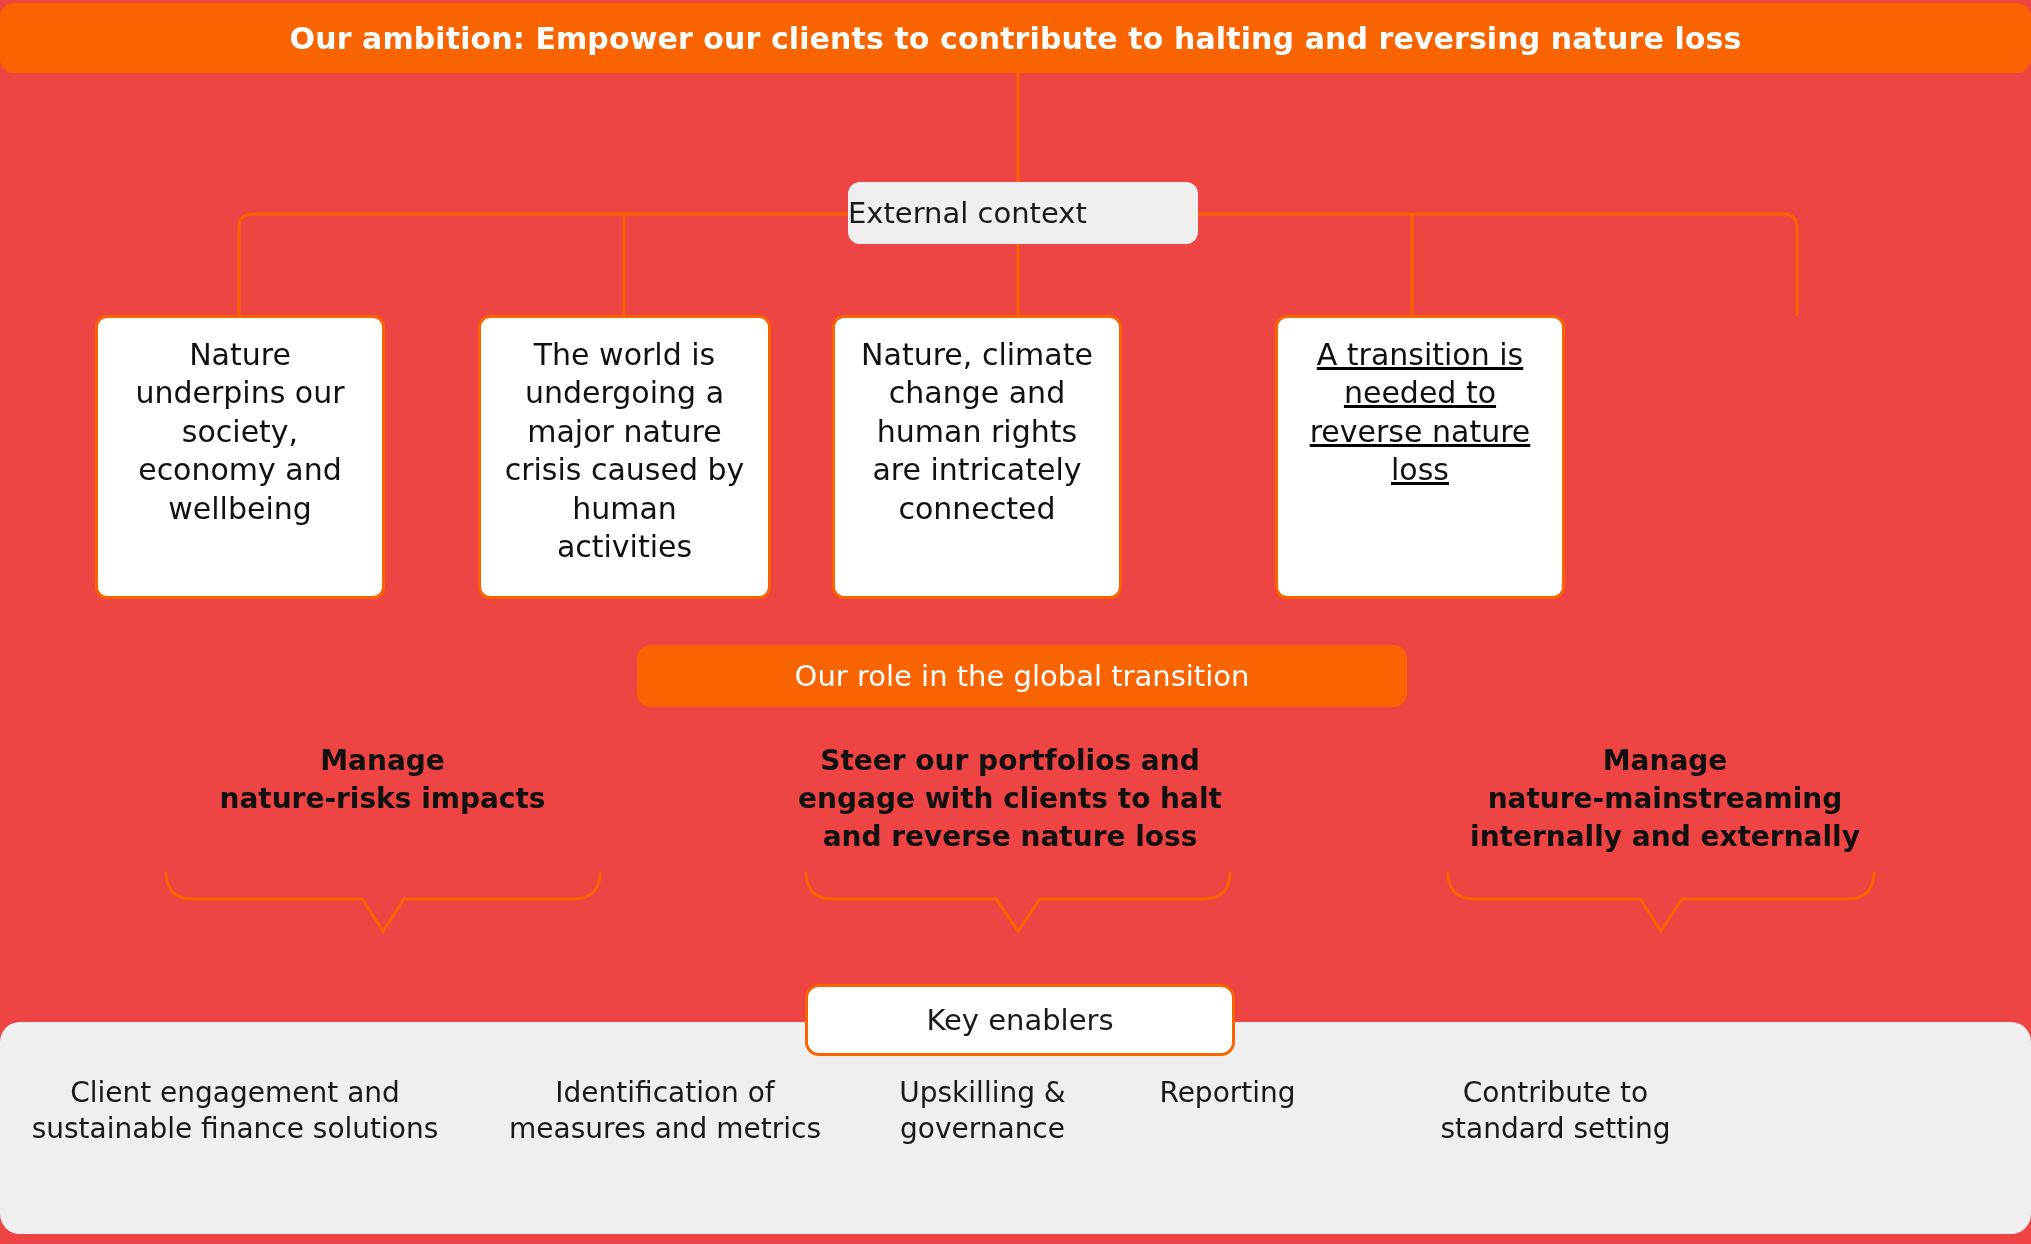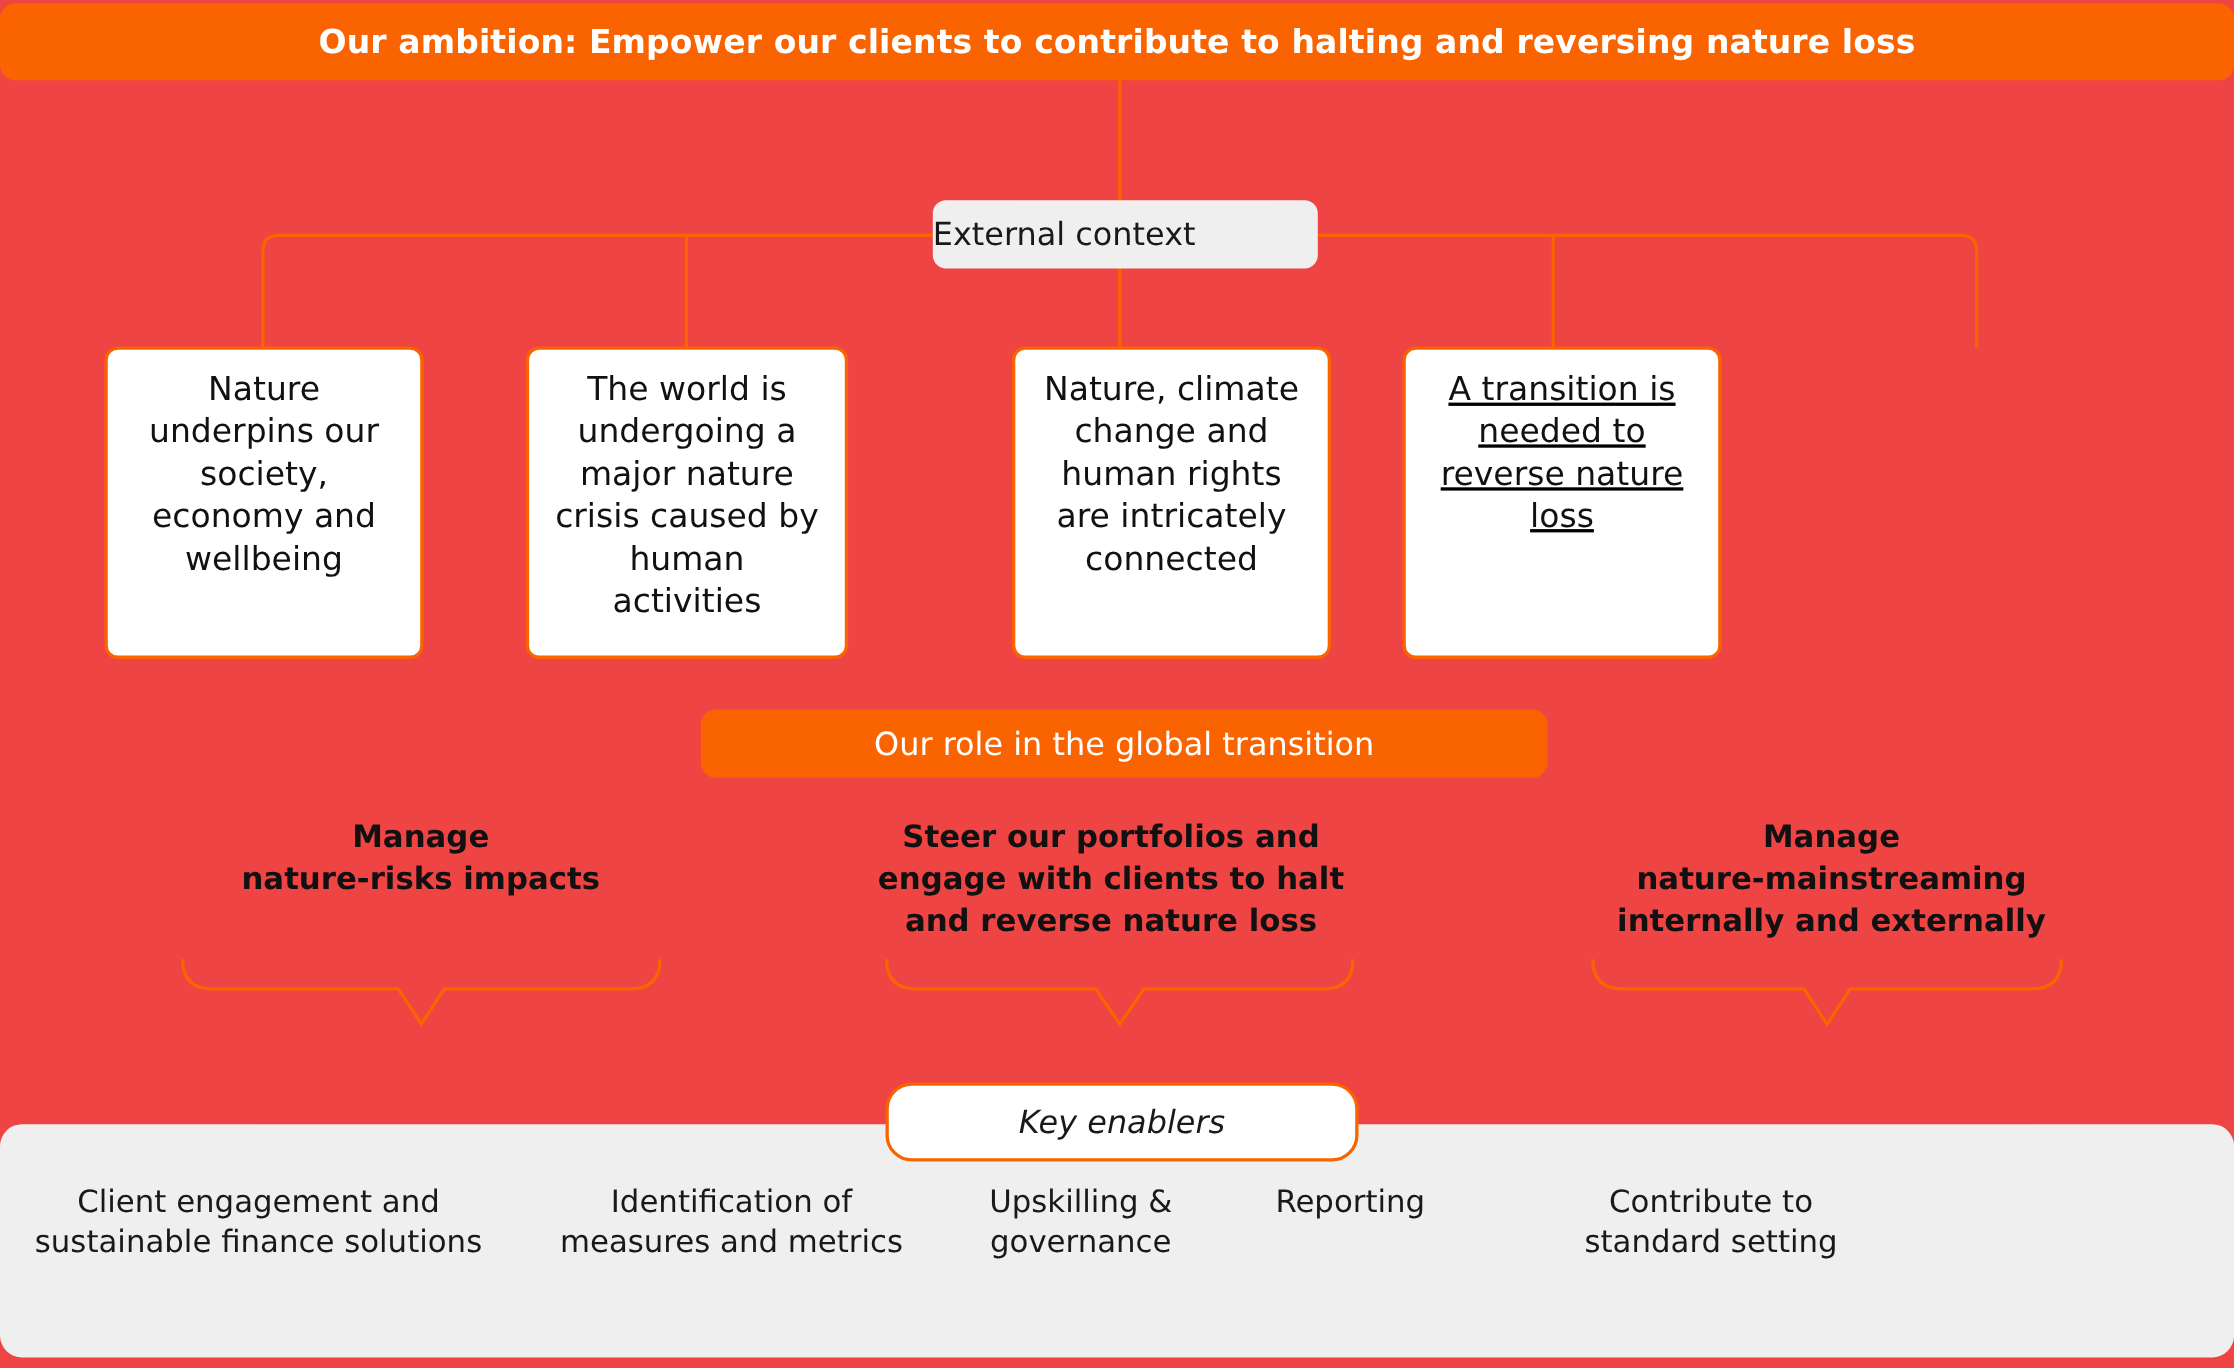--- a/index.html
+++ b/index.html
@@ -86,21 +86,21 @@
   .ctx-box .label {
     font-size: 30px;
     line-height: 1.28;
     color: #111111;
     text-align: center;
     padding: 0 10px;
     white-space: pre-line;
   }
   .ctx-box-0 { left: 95px;   width: 290px; }
   .ctx-box-1 { left: 478px;  width: 293px; }
-  .ctx-box-2 { left: 920px;  width: 290px; }
+  .ctx-box-2 { left: 832px;  width: 290px; }
   .ctx-box-3 { left: 1275px; width: 290px; text-decoration: underline; }
   .ctx-box-4 { left: 1648px; width: 285px; }
 
   
   .role-banner {
     position: absolute;
     left: 637px;
     top: 645px;
     width: 770px;
     height: 62px;
@@ -136,27 +136,26 @@
 
   
   .key-enablers {
     position: absolute;
     left: 805px;
     top: 984px;
     width: 430px;
     height: 72px;
     background: #ffffff;
     border: 3px solid #f96400;
-    border-radius: 24px;
+    border-radius: 14px;
     box-sizing: border-box;
     display: flex;
     align-items: center;
     justify-content: center;
     z-index: 5;
-    font-style: italic;
   }
   .key-enablers .label {
     font-size: 29px;
     color: #191919;
   }
 
   
   .enabler-bar {
     position: absolute;
     left: 0px;

